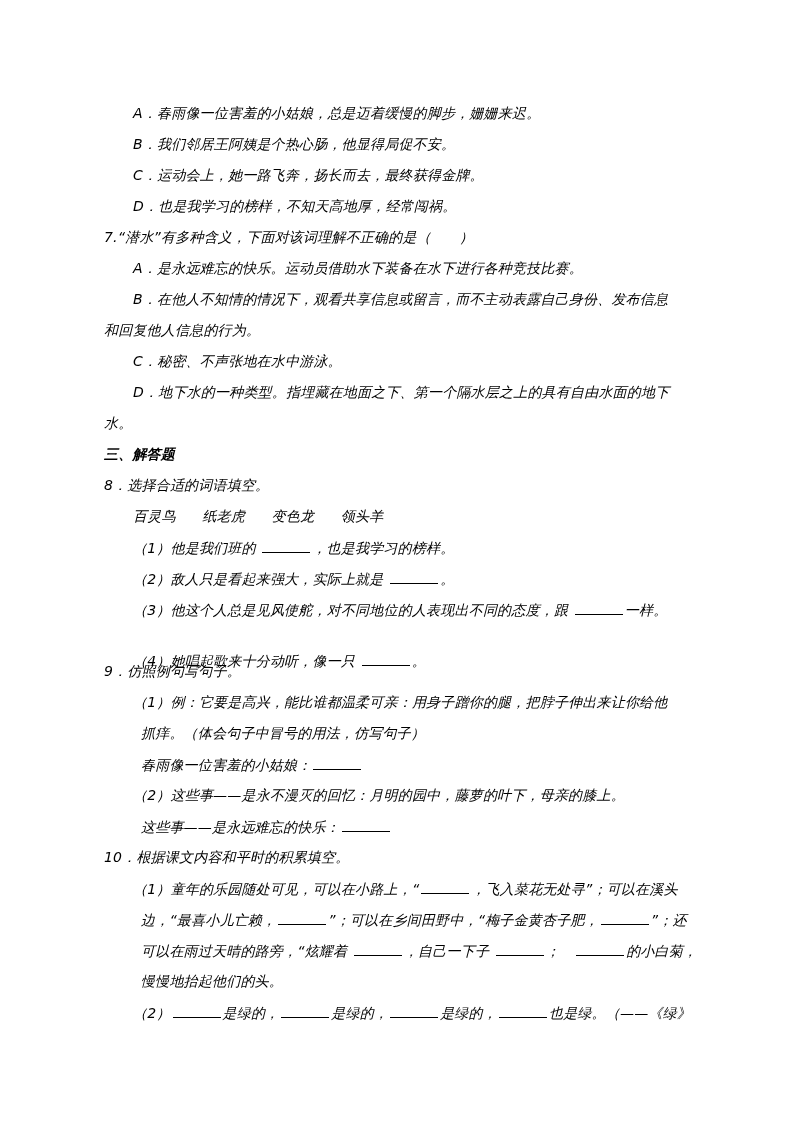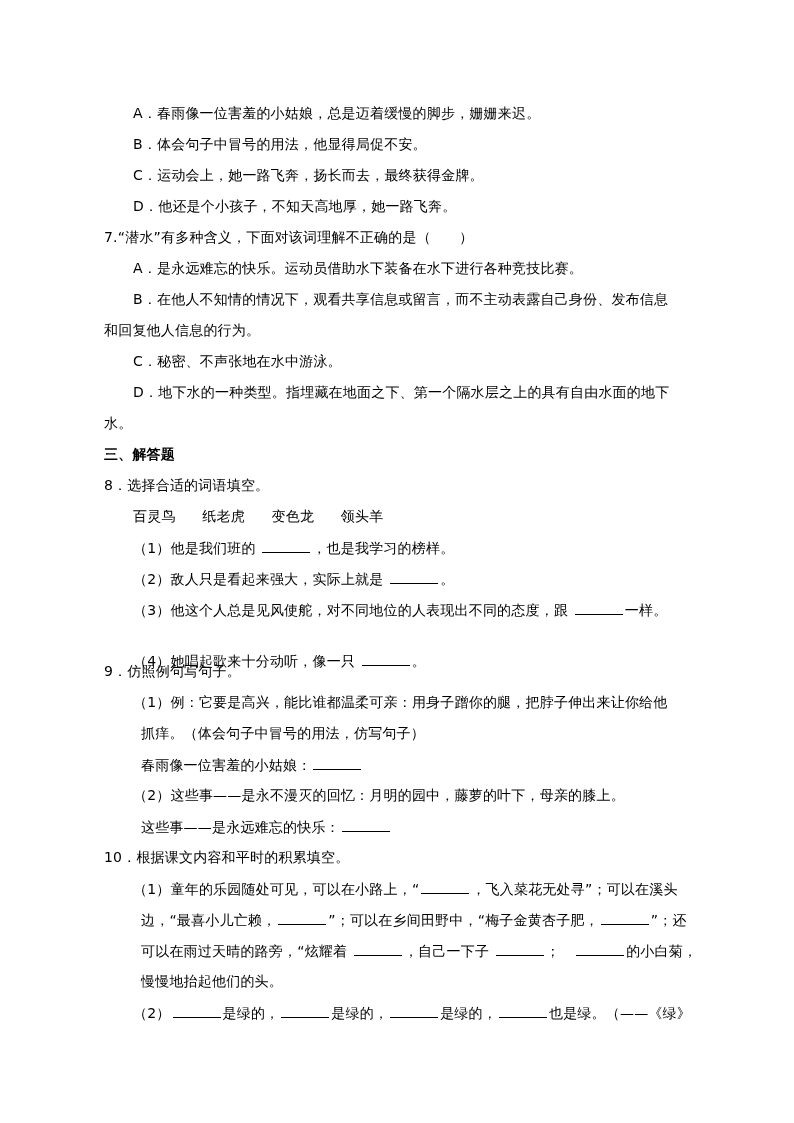--- a/index.html
+++ b/index.html
@@ -1,36 +1,36 @@
 <!DOCTYPE html>
 <html><head>
 <meta charset="utf-8">
 <style>
   html, body { margin: 0; padding: 0; background: #ffffff; }
   body { width: 794px; height: 1123px; position: relative; overflow: hidden;
          font-family: "DejaVu Sans", sans-serif; color: #000; }
-  .page { position: absolute; left: 0; top: 0; width: 794px; height: 800px; }
+  .page { position: absolute; left: 0; top: 0; width: 794px; height: 800px; font-style: italic; }
   .line { position: absolute; font-size: 14px; line-height: 18px; white-space: nowrap; letter-spacing: 0.2px; }
   .q { left: 104px; }
   .ind { left: 133px; }
   .ind2 { left: 133px; margin-left: 8px; }
   .bold { font-weight: bold; }
   .blank { display: inline-block; border-bottom: 1px solid #000; height: 14px; vertical-align: baseline; margin: 0 2px; }
   .b48 { width: 48px; }
   .words span { margin-right: 22px; margin-top: 40px; }
 </style>
 </head>
 <body>
 
 <div class="page">
 
   <div class="line ind" style="top:104px">A．春雨像一位害羞的小姑娘，总是迈着缓慢的脚步，姗姗来迟。</div>
-  <div class="line ind" style="top:135px">B．体会句子中冒号的用法，他显得局促不安。</div>
+  <div class="line ind" style="top:135px">B．我们邻居王阿姨是个热心肠，他显得局促不安。</div>
   <div class="line ind" style="top:166px">C．运动会上，她一路飞奔，扬长而去，最终获得金牌。</div>
-  <div class="line ind" style="top:197px">D．他还是个小孩子，不知天高地厚，她一路飞奔。</div>
+  <div class="line ind" style="top:197px">D．也是我学习的榜样，不知天高地厚，经常闯祸。</div>
 
   <div class="line q" style="top:228px">7.“潜水”有多种含义，下面对该词理解不正确的是（　　）</div>
   <div class="line ind" style="top:259px">A．是永远难忘的快乐。运动员借助水下装备在水下进行各种竞技比赛。</div>
   <div class="line ind" style="top:290px">B．在他人不知情的情况下，观看共享信息或留言，而不主动表露自己身份、发布信息</div>
   <div class="line q" style="top:321px">和回复他人信息的行为。</div>
   <div class="line ind" style="top:352px">C．秘密、不声张地在水中游泳。</div>
   <div class="line ind" style="top:383px">D．地下水的一种类型。指埋藏在地面之下、第一个隔水层之上的具有自由水面的地下</div>
   <div class="line q" style="top:414px">水。</div>
 
   <div class="line q bold" style="top:445px">三、解答题</div>

